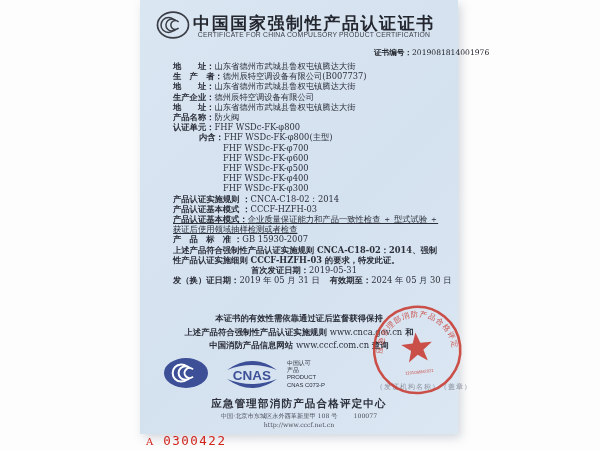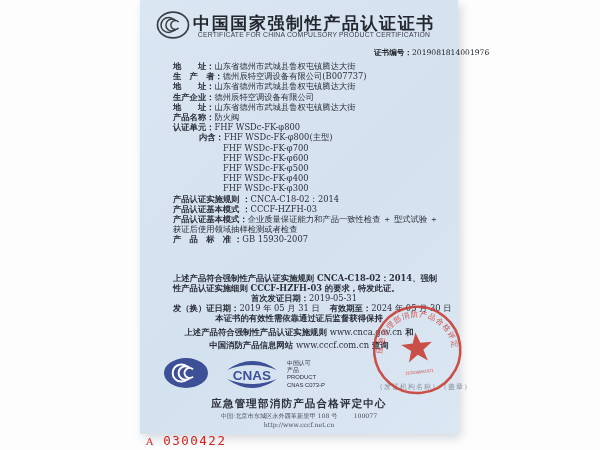--- a/index.html
+++ b/index.html
@@ -18,22 +18,22 @@
             letter-spacing:.2px;color:#3c404b;}
   .certno{position:absolute;top:48px;left:186px;font-size:7.6px;color:#23262e;white-space:nowrap;margin-left:48px;}
   .certno .lbl{font-weight:bold;}
   
   .bodytext{position:absolute;left:33px;top:61px;width:272px;
             font-size:8.3px;line-height:10.2px;color:#2b2f3a;}
   .row{white-space:nowrap;}
   .lbl{font-weight:bold;}
   .inner-row{padding-left:26px;}
   .model-row{padding-left:50px;white-space:nowrap;}
-  .wrapblock{white-space:normal;}
-  .statement{font-weight:bold;white-space:normal;margin-top:28px;}
+  .wrapblock{white-space:normal;text-decoration:underline;}
+  .statement{font-weight:bold;white-space:normal;}
   .firstdate{text-indent:78px;white-space:nowrap;}
   .datesep{display:inline-block;width:10px;}
   
   .notes{position:absolute;top:312px;left:0;right:0;text-align:center;
          font-size:8.4px;line-height:13.6px;font-weight:bold;color:#2b2f3a;}
   .link{font-weight:normal;}
   
   .ccc-solid{position:absolute;left:23px;top:357px;}
   .cnas-logo{position:absolute;left:84px;top:357px;}
   .acc-block{position:absolute;left:147px;top:360px;

